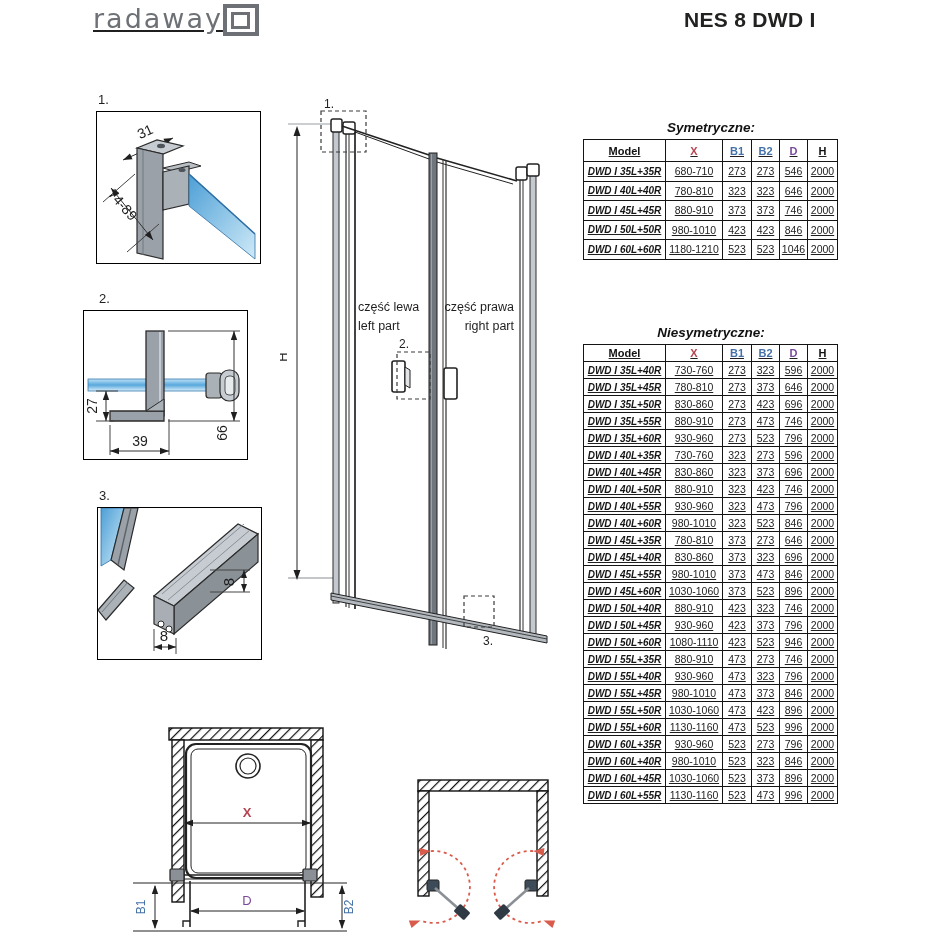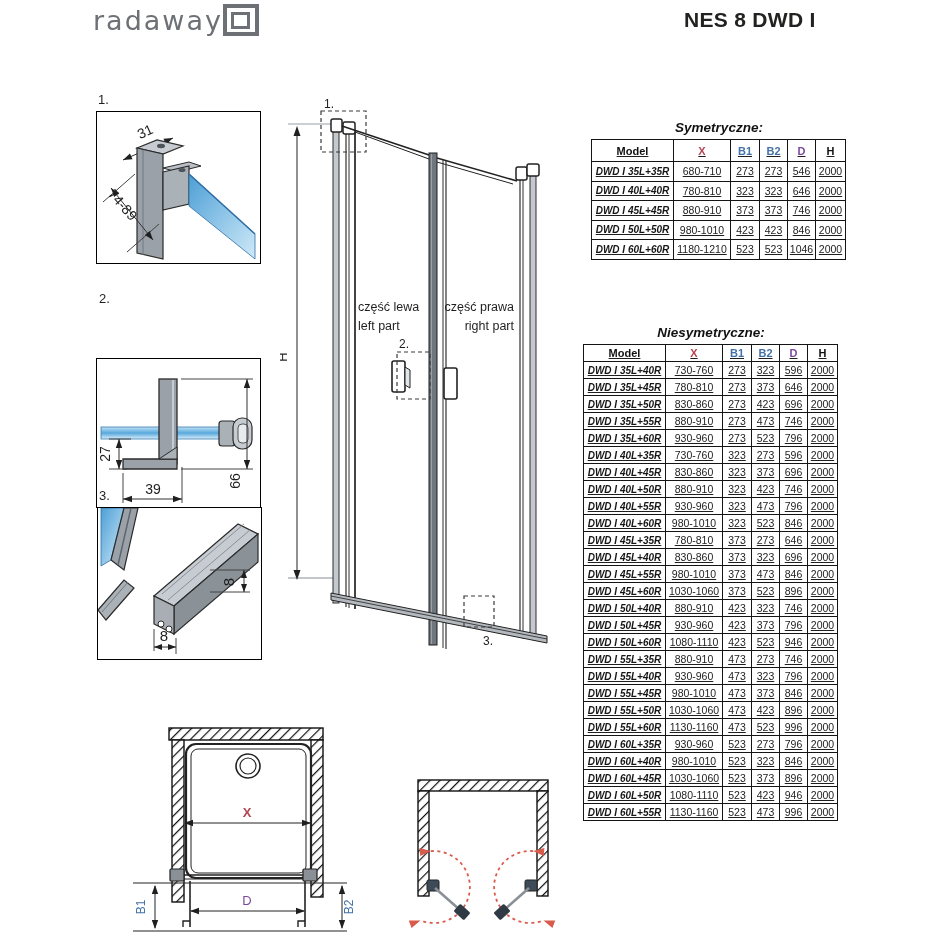--- a/index.html
+++ b/index.html
@@ -3,21 +3,21 @@
 <meta charset="utf-8">
 <style>
   html,body{margin:0;padding:0;}
   body{
     width:938px;height:938px;position:relative;background:#ffffff;
     font-family:"Liberation Sans","DejaVu Sans",sans-serif;color:#1f1f1f;
     overflow:hidden;
   }
   .abs{position:absolute;}
   
-  .logo-wrap{left:93px;top:4px;display:flex;align-items:flex-end;gap:0;}
+  .logo-wrap{left:93px;top:4px;display:flex;align-items:flex-start;gap:0;text-decoration:underline;}
   .logo-text{font-family:"DejaVu Sans",sans-serif;font-size:27px;letter-spacing:2px;color:#6d7175;line-height:30px;}
   .logo-icon{width:28px;height:24px;border:4px solid #6d7175;display:flex;align-items:center;justify-content:center;}
   .logo-icon .inner{width:13px;height:11px;border:3px solid #6d7175;}
   .sheet-title{left:684px;top:8px;font-size:21px;font-weight:bold;color:#222220;letter-spacing:.3px;}
   
   .detail-box{border:1px solid #000;background:#fff;}
   .detail-label{font-size:13px;color:#1f1f1f;}
   
   .tbl-wrap{width:256px;}
   .tbl-title{font-size:13.5px;font-weight:bold;font-style:italic;text-align:center;margin:0 0 4px 0;color:#111;}
@@ -88,21 +88,21 @@
         <path d="M0,0 L9,-3.2 L9,3.2 Z"></path>
       </g>
   <g class="ah" transform="translate(56,128) rotate(-129)">
         <path d="M0,0 L9,-3.2 L9,3.2 Z"></path>
       </g>
   <text class="dimtxt" x="22" y="96" text-anchor="middle" transform="rotate(49 22 96)">74-89</text>
 </svg>
 </div>
 
 <div class="abs detail-label" style="left:99px;top:291px;">2.</div>
-<div class="abs detail-box" style="left:96px;top:310px;width:163px;height:148px;margin-top:48px;">
+<div class="abs detail-box" style="left:83px;top:310px;width:163px;height:148px;">
 <svg width="163" height="148" viewBox="0 0 163 148">
   <defs>
     <linearGradient id="g2" x1="0" y1="0" x2="0" y2="1">
       <stop offset="0" stop-color="#bfe2f6"></stop>
           <stop offset=".5" stop-color="#58a8dc"></stop>
           <stop offset="1" stop-color="#d9eefb"></stop>
     </linearGradient>
   </defs>
 
   <rect x="4" y="68" width="120" height="12" fill="url(#g2)" stroke="#3a7ab0" stroke-width="0.8"></rect>
@@ -361,21 +361,21 @@
       </g>
 
   <rect x="120" y="115" width="12" height="11" rx="1.5" fill="#3d4a57" stroke="#222" stroke-width="1"></rect>
   <line x1="124" y1="123" x2="99" y2="145" stroke="#8a9096" stroke-width="2.6"></line>
   <g transform="rotate(-42 97 147)">
         <rect x="90" y="142" width="14" height="10" rx="1.5" fill="#2f3a44"></rect>
       </g>
 </svg>
 </div>
 
-<div class="abs tbl-wrap" style="left:583px;top:120px;margin-left:8px;">
+<div class="abs tbl-wrap" style="left:583px;top:120px;">
   <div class="tbl-title">Symetryczne:</div>
   <table class="spec" id="tbl-sym">
     <colgroup>
         <col class="m">
         <col class="x">
         <col class="b1">
         <col class="b2">
         <col class="d">
         <col class="h">
       </colgroup>
@@ -650,28 +650,20 @@
         </tr>
         <tr>
           <td class="col0">DWD I 60L+45R</td>
           <td class="col1">1030-1060</td>
           <td class="col2">523</td>
           <td class="col3">373</td>
           <td class="col4">896</td>
           <td class="col5">2000</td>
         </tr>
         <tr>
-          <td class="col0">DWD I 60L+50R</td>
-          <td class="col1">1080-1110</td>
-          <td class="col2">523</td>
-          <td class="col3">423</td>
-          <td class="col4">946</td>
-          <td class="col5">2000</td>
-        </tr>
-        <tr>
           <td class="col0">DWD I 60L+55R</td>
           <td class="col1">1130-1160</td>
           <td class="col2">523</td>
           <td class="col3">473</td>
           <td class="col4">996</td>
           <td class="col5">2000</td>
         </tr>
       </tbody>
   </table>
 </div>

